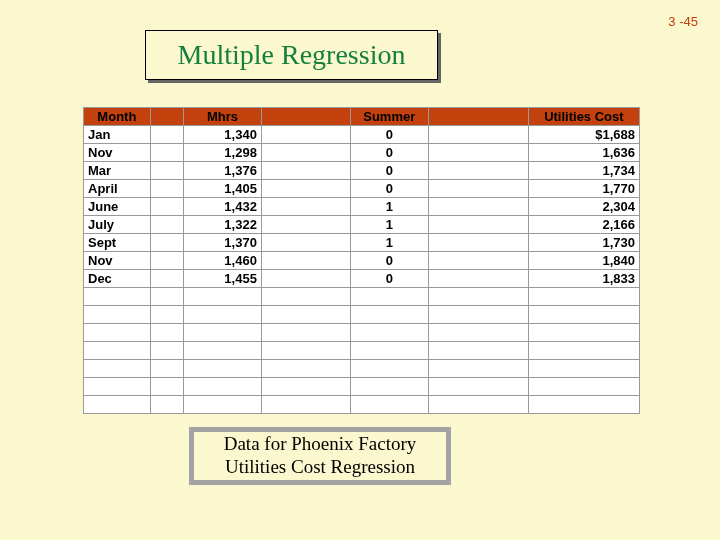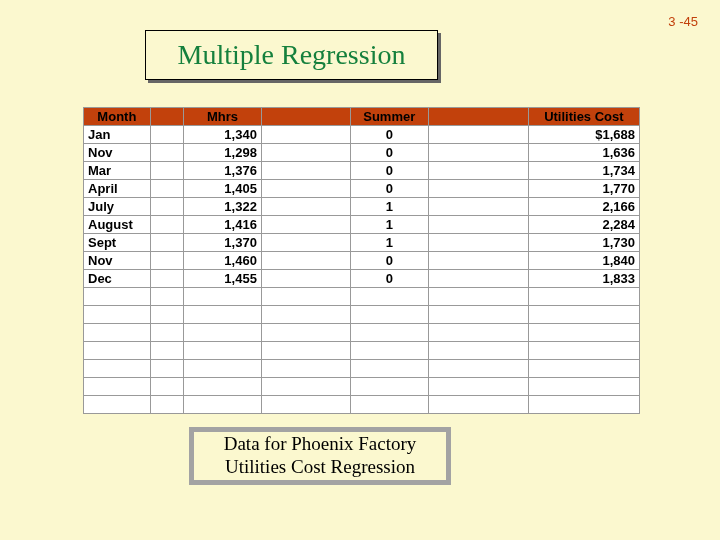--- a/index.html
+++ b/index.html
@@ -156,36 +156,36 @@
       <tr>
           <td class="month">April</td>
           <td class="sp"></td>
           <td class="num">1,405</td>
           <td class="sp"></td>
           <td class="numc">0</td>
           <td class="sp"></td>
           <td class="num">1,770</td>
         </tr>
       <tr>
+          <td class="month">June</td>
+          <td class="sp"></td>
+          <td class="num">1,432</td>
+          <td class="sp"></td>
+          <td class="numc">1</td>
+          <td class="sp"></td>
+          <td class="num">2,304</td>
+        </tr>
+      <tr>
           <td class="month">July</td>
           <td class="sp"></td>
           <td class="num">1,322</td>
           <td class="sp"></td>
           <td class="numc">1</td>
           <td class="sp"></td>
           <td class="num">2,166</td>
-        </tr>
-      <tr>
-          <td class="month">August</td>
-          <td class="sp"></td>
-          <td class="num">1,416</td>
-          <td class="sp"></td>
-          <td class="numc">1</td>
-          <td class="sp"></td>
-          <td class="num">2,284</td>
         </tr>
       <tr>
           <td class="month">Sept</td>
           <td class="sp"></td>
           <td class="num">1,370</td>
           <td class="sp"></td>
           <td class="numc">1</td>
           <td class="sp"></td>
           <td class="num">1,730</td>
         </tr>

